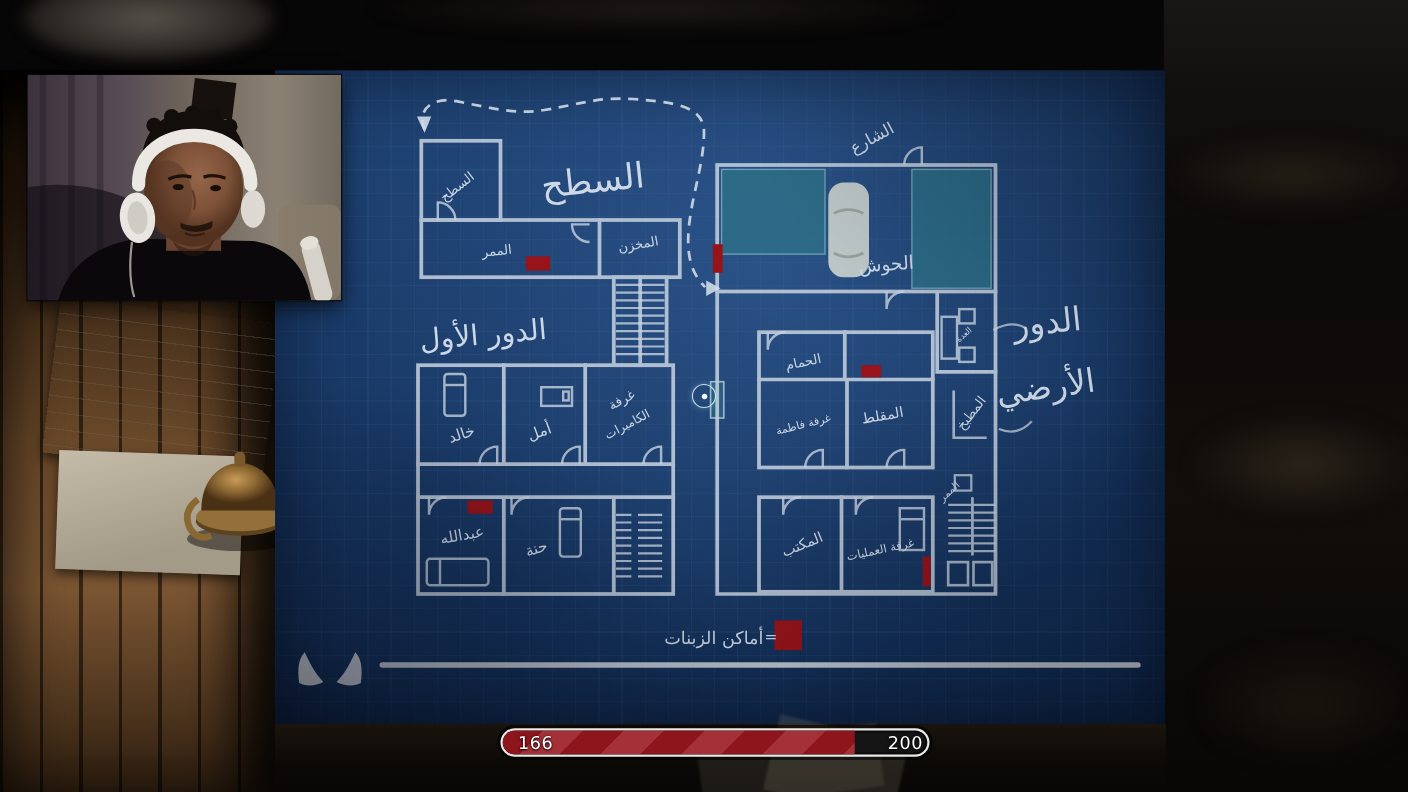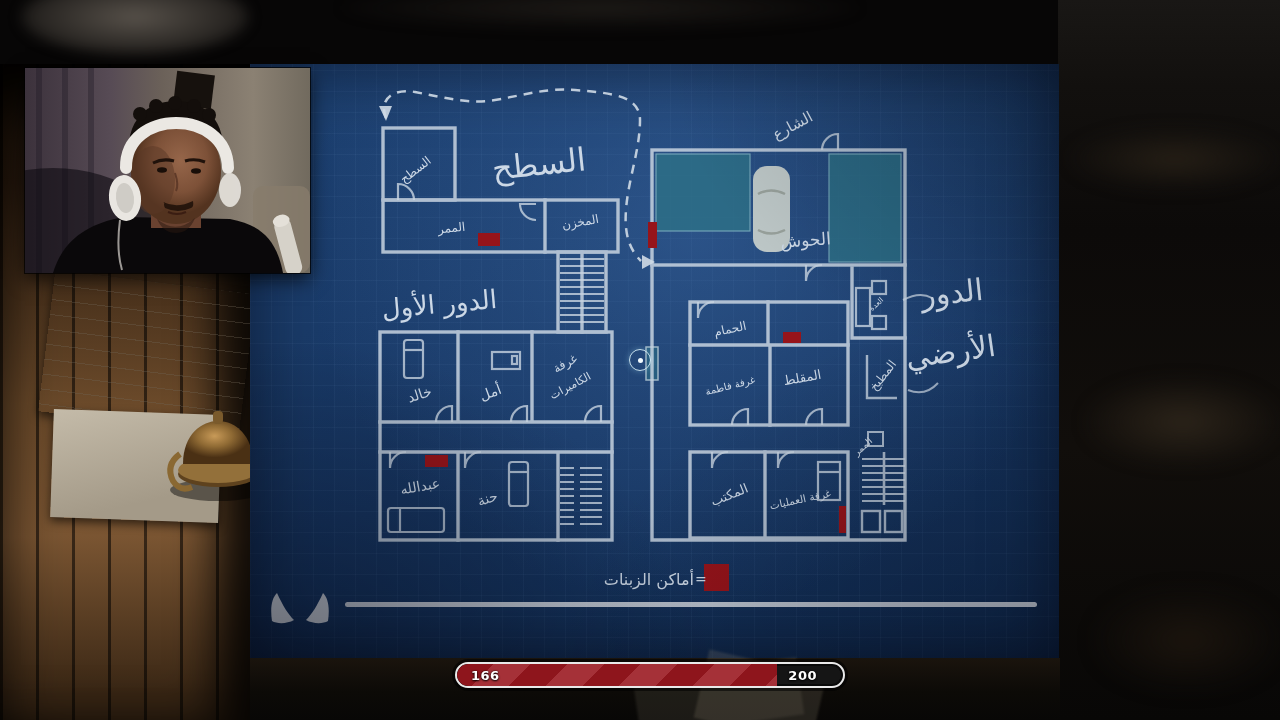--- a/index.html
+++ b/index.html
@@ -65,24 +65,24 @@
   .webcam svg{display:block;width:100%;height:100%;}
 
   
   .followers{left:455px;top:662px;width:390px;height:26px;border:2px solid #e9e9e9;
       border-radius:14px;background:#151515;overflow:hidden;
       box-shadow:0 0 0 3px rgba(0,0,0,.55), inset 0 0 0 2px rgba(0,0,0,.55);}
   .followers-fill{position:absolute;left:0;top:0;height:100%;width:83%;
       background:repeating-linear-gradient(135deg,#8e151c 0 26px,#a53138 26px 52px);
       border-radius:12px 0 0 12px;}
   .followers span{position:absolute;top:0;height:100%;display:flex;align-items:center;
-      color:#fff;font-weight:bold;font-size:13px;letter-spacing:.5px;
+      color:#fff;font-weight:normal;font-size:16px;letter-spacing:.5px;
       text-shadow:0 1px 2px rgba(0,0,0,.9), 0 0 2px rgba(0,0,0,.8);}
   .fb-cur{left:14px;}
-  .fb-max{right:26px;}
+  .fb-max{right:4px;}
   .fb-label{left:0;width:100%;justify-content:center;}
 
   
   .cursor{left:629px;top:349px;width:22px;height:22px;border-radius:50%;
       border:1.5px solid rgba(215,240,248,.9);box-shadow:0 0 6px rgba(160,220,240,.35);}
   .cursor::after{content:"";position:absolute;left:50%;top:50%;width:5px;height:5px;margin:-2.5px 0 0 -2.5px;
       border-radius:50%;background:#f2fbff;}
 </style>
 </head>
 <body>

